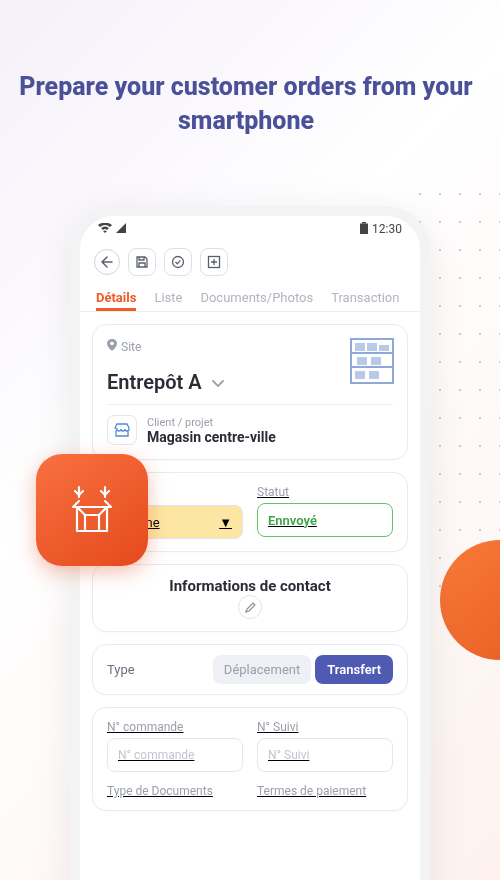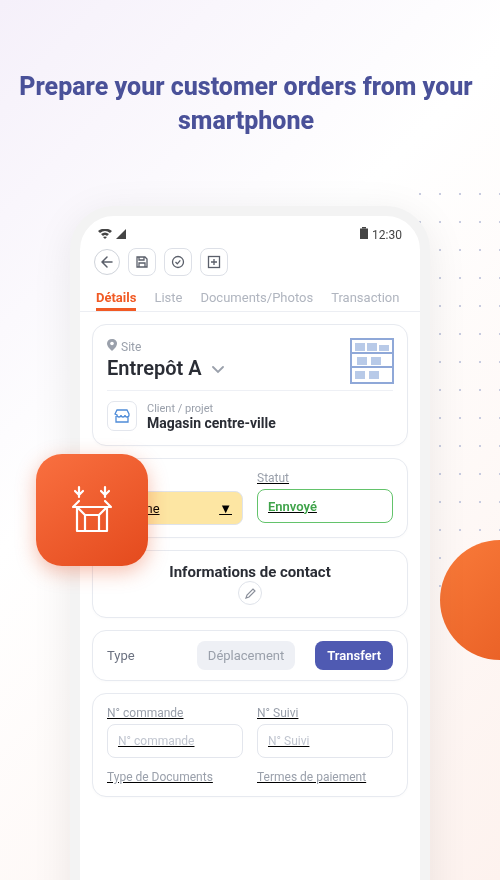--- a/index.html
+++ b/index.html
@@ -27,21 +27,21 @@
   .phone {
     position: absolute; top: 206px; left: 50%; transform: translateX(-50%);
     width: 360px; height: 740px;
     background: #ffffff; border-radius: 44px;
     border: 10px solid #f3f3f3;
     box-shadow: 0 8px 40px rgba(0,0,0,0.08);
     overflow: hidden;
   }
   .status-bar {
     height: 26px; display: flex; justify-content: space-between;
-    align-items: flex-end; padding: 0 18px; font-size: 12px; color: #444;
+    align-items: center; padding: 0 18px; font-size: 12px; color: #444;
   }
   .status-left, .status-right { display: flex; align-items: center; gap: 4px; }
   .header {
     display: flex; align-items: center; padding: 6px 14px; gap: 8px;
   }
   .back-btn {
     width: 26px; height: 26px; border: 1.5px solid #cfd3da; border-radius: 50%;
     display: flex; align-items: center; justify-content: center; color: #5a5f6a;
   }
   .page-title { font-weight: 700; font-size: 15px; color: #2a2d35; flex: 1; }
@@ -56,21 +56,21 @@
   }
   .tab { padding-bottom: 3px; white-space: nowrap; }
   .tab.active { color: #f15a24; font-weight: 700; border-bottom: 3px solid #f15a24; }
   .content { padding: 12px; display: flex; flex-direction: column; gap: 12px; }
   .card {
     background: #fff; border: 1px solid #e7eaf0; border-radius: 14px;
     box-shadow: 0 1px 3px rgba(0,0,0,0.02);
   }
   .site-card { padding: 14px 14px 0 14px; position: relative; }
   .field-label { font-size: 12px; color: #9aa0ab; display: flex; align-items: center; gap: 4px; }
-  .site-row { display: flex; align-items: center; gap: 10px; margin-top: 2px; margin-bottom: 10px; }
+  .site-row { display: flex; align-items: center; gap: 10px; margin-top: 16px; margin-bottom: 10px; }
   .site-value { font-size: 20px; font-weight: 600; color: #2a2d35; }
   .chevron { color: #9aa0ab; }
   .shelf {
     position: absolute; right: 12px; top: 6px; width: 78px; height: 56px;
   }
   .client-row {
     display: flex; align-items: flex-end; gap: 10px;
     padding: 10px 0 14px 0; border-top: 1px solid #eef0f5;
   }
   .inner-card { padding: 12px 14px; }
@@ -83,21 +83,21 @@
   .pill.priority { background: #fde6a3; justify-content: space-between; }
   .pill.status { border-color: #63c36b; color: #3fa34a; font-weight: 600; }
   .section-header {
     padding: 12px 14px; display: flex; justify-content: space-between; align-items: center;
     font-weight: 700; font-size: 15px; color: #2a2d35; flex-direction: column;
   }
   .edit-circle {
     width: 24px; height: 24px; border: 1.5px solid #dfe3ea; border-radius: 50%;
     display: flex; align-items: center; justify-content: center; color: #8a8f9a;
   }
-  .type-row { display: flex; align-items: center; padding: 10px 14px; gap: 20px; }
+  .type-row { display: flex; align-items: center; padding: 10px 14px; gap: 4px; }
   .type-label { font-size: 13px; color: #6b7180; }
   .spacer { flex: 1; }
   .btn-ghost {
     background: #eef0f5; color: #9aa0ab; border-radius: 8px;
     padding: 7px 11px; font-size: 13px;
   }
   .btn-primary {
     background: #4f5ab2; color: #fff; border-radius: 8px;
     padding: 7px 12px; font-size: 13px; font-weight: 600;
   }

